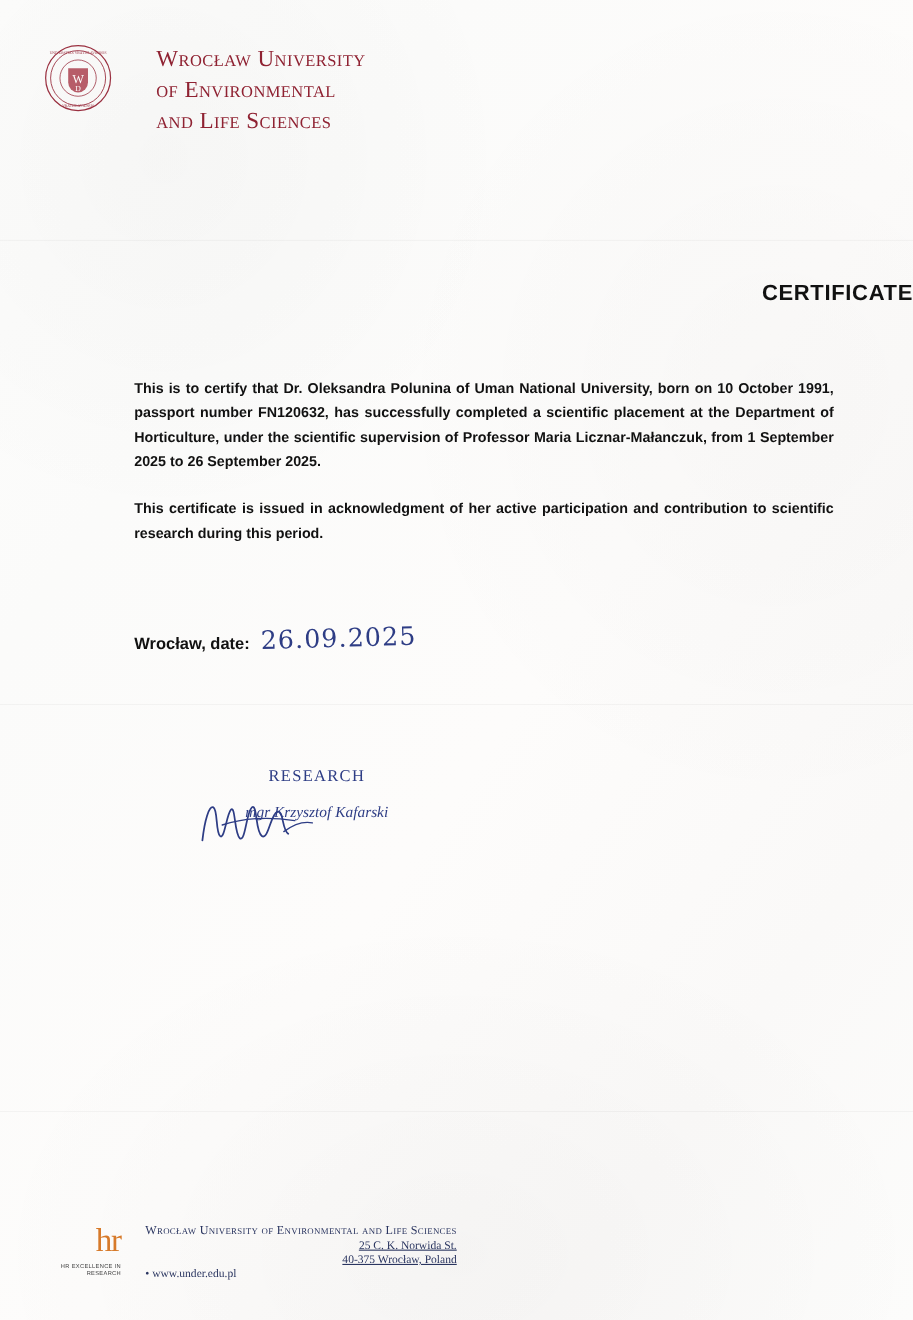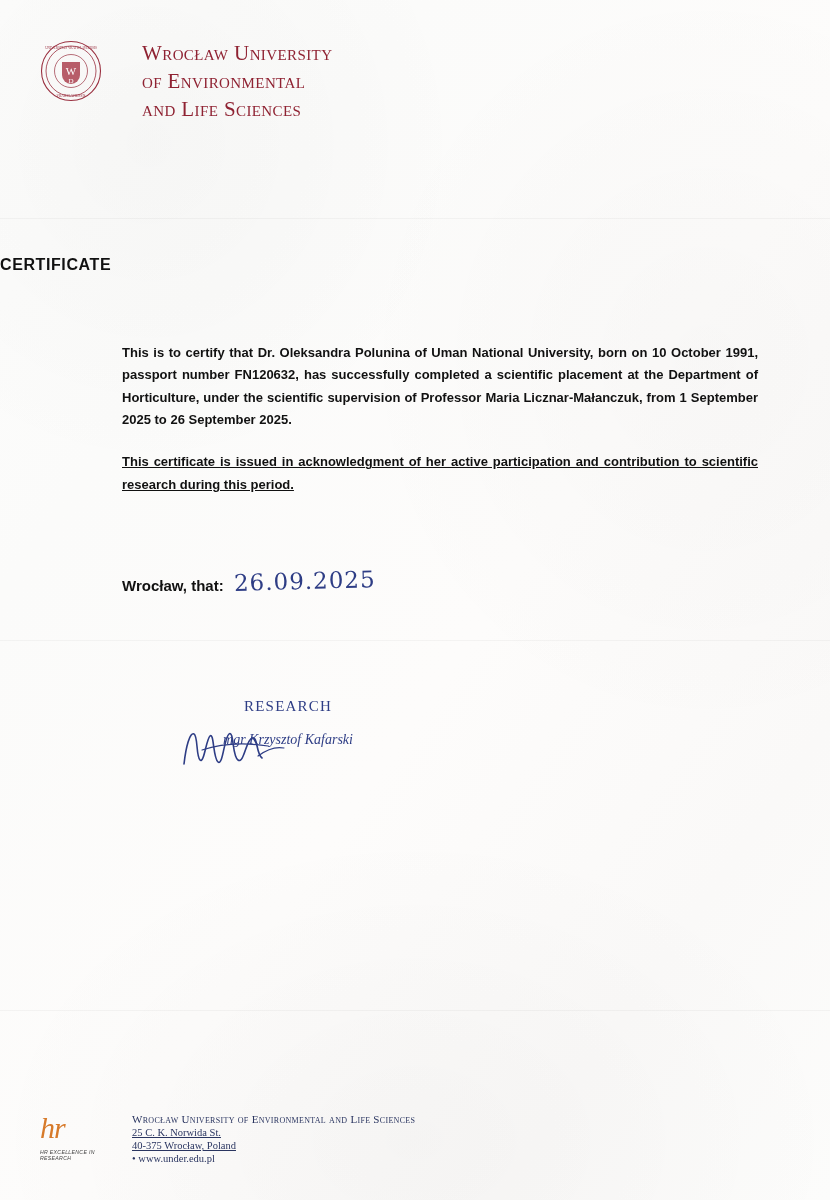--- a/index.html
+++ b/index.html
@@ -57,40 +57,39 @@
     font-variant: small-caps;
     white-space: pre-line;
   }
 
   
   .cert-title {
     position: absolute;
     top: 256px;
     left: 0;
     right: 0;
-    text-align: left;
-    font-size: 16px;
+    text-align: right;
+    font-size: 20px;
     font-weight: bold;
     letter-spacing: 0.6px;
     color: #111;
   }
   .body-text {
     position: absolute;
     left: 122px;
     width: 636px;
     top: 342px;
     font-size: 13px;
     font-weight: bold;
     line-height: 1.72;
     color: #111;
     text-align: justify;
   }
   .para2 {
     margin-top: 20px;
-    text-decoration: underline;
   }
   .place-date {
     position: absolute;
     left: 122px;
     top: 570px;
     font-size: 15px;
     font-weight: bold;
     color: #111;
     display: flex;
     align-items: baseline;
@@ -139,22 +138,21 @@
   .footer {
     position: absolute;
     left: 40px;
     bottom: 36px;
     display: flex;
     align-items: flex-start;
   }
   .hr-logo {
     width: 70px;
     flex: 0 0 70px;
-    text-align: left;
-    font-style: italic;
+    text-align: right;
   }
   .hr-mark {
     font-family: "Liberation Serif", serif;
     font-size: 30px;
     color: #d77a2a;
     line-height: 1;
     letter-spacing: -1px;
   }
   .hr-caption {
     font-size: 5.2px;
@@ -171,21 +169,21 @@
     font-size: 11px;
     font-variant: small-caps;
     letter-spacing: 0.3px;
     color: #2a3560;
   }
   .footer-line {
     font-size: 10.5px;
     margin-top: 2px;
     color: #2a3560;
   }
-  .footer-line.u { text-decoration: underline; }
+  .footer-line.u { text-decoration: underline; text-align: right; }
   .footer-bullet { color: #2a3560; }
 </style>
 </head>
 <body>
 
 <div class="page">
 
   <div class="fold" style="top:218px"></div>
   <div class="fold" style="top:640px"></div>
   <div class="fold" style="top:1010px"></div>
@@ -211,21 +209,21 @@
   </div>
 
   <div class="cert-title">CERTIFICATE</div>
 
   <div class="body-text">
     <div>This is to certify that Dr. Oleksandra Polunina of Uman National University, born on 10 October 1991, passport number FN120632, has successfully completed a scientific placement at the Department of Horticulture, under the scientific supervision of Professor Maria Licznar-Małanczuk, from 1 September 2025 to 26 September 2025.</div>
     <div class="para2">This certificate is issued in acknowledgment of her active participation and contribution to scientific research during this period.</div>
   </div>
 
   <div class="place-date">
-    <span>Wrocław, that:</span>
+    <span>Wrocław, date:</span>
     <span class="handwritten-date">26.09.2025</span>
   </div>
 
   <div class="sig-block">
     <div class="sig-title">RESEARCH</div>
     <div class="scribble">
       <svg width="150" height="52" viewBox="0 0 150 52" aria-hidden="true">
         <g fill="none" stroke="#2e3d85" stroke-width="1.6" stroke-linecap="round">
           <path d="M12 44 C14 26, 18 12, 22 14 C26 16, 24 36, 28 40 C32 44, 34 20, 38 16 C42 12, 41 38, 46 42 C51 46, 52 18, 57 14 C62 10, 60 36, 66 40 C72 44, 74 20, 80 18 C86 16, 84 34, 90 38"></path>
           <path d="M30 30 C48 24, 70 22, 96 26" stroke-width="1.2"></path>

